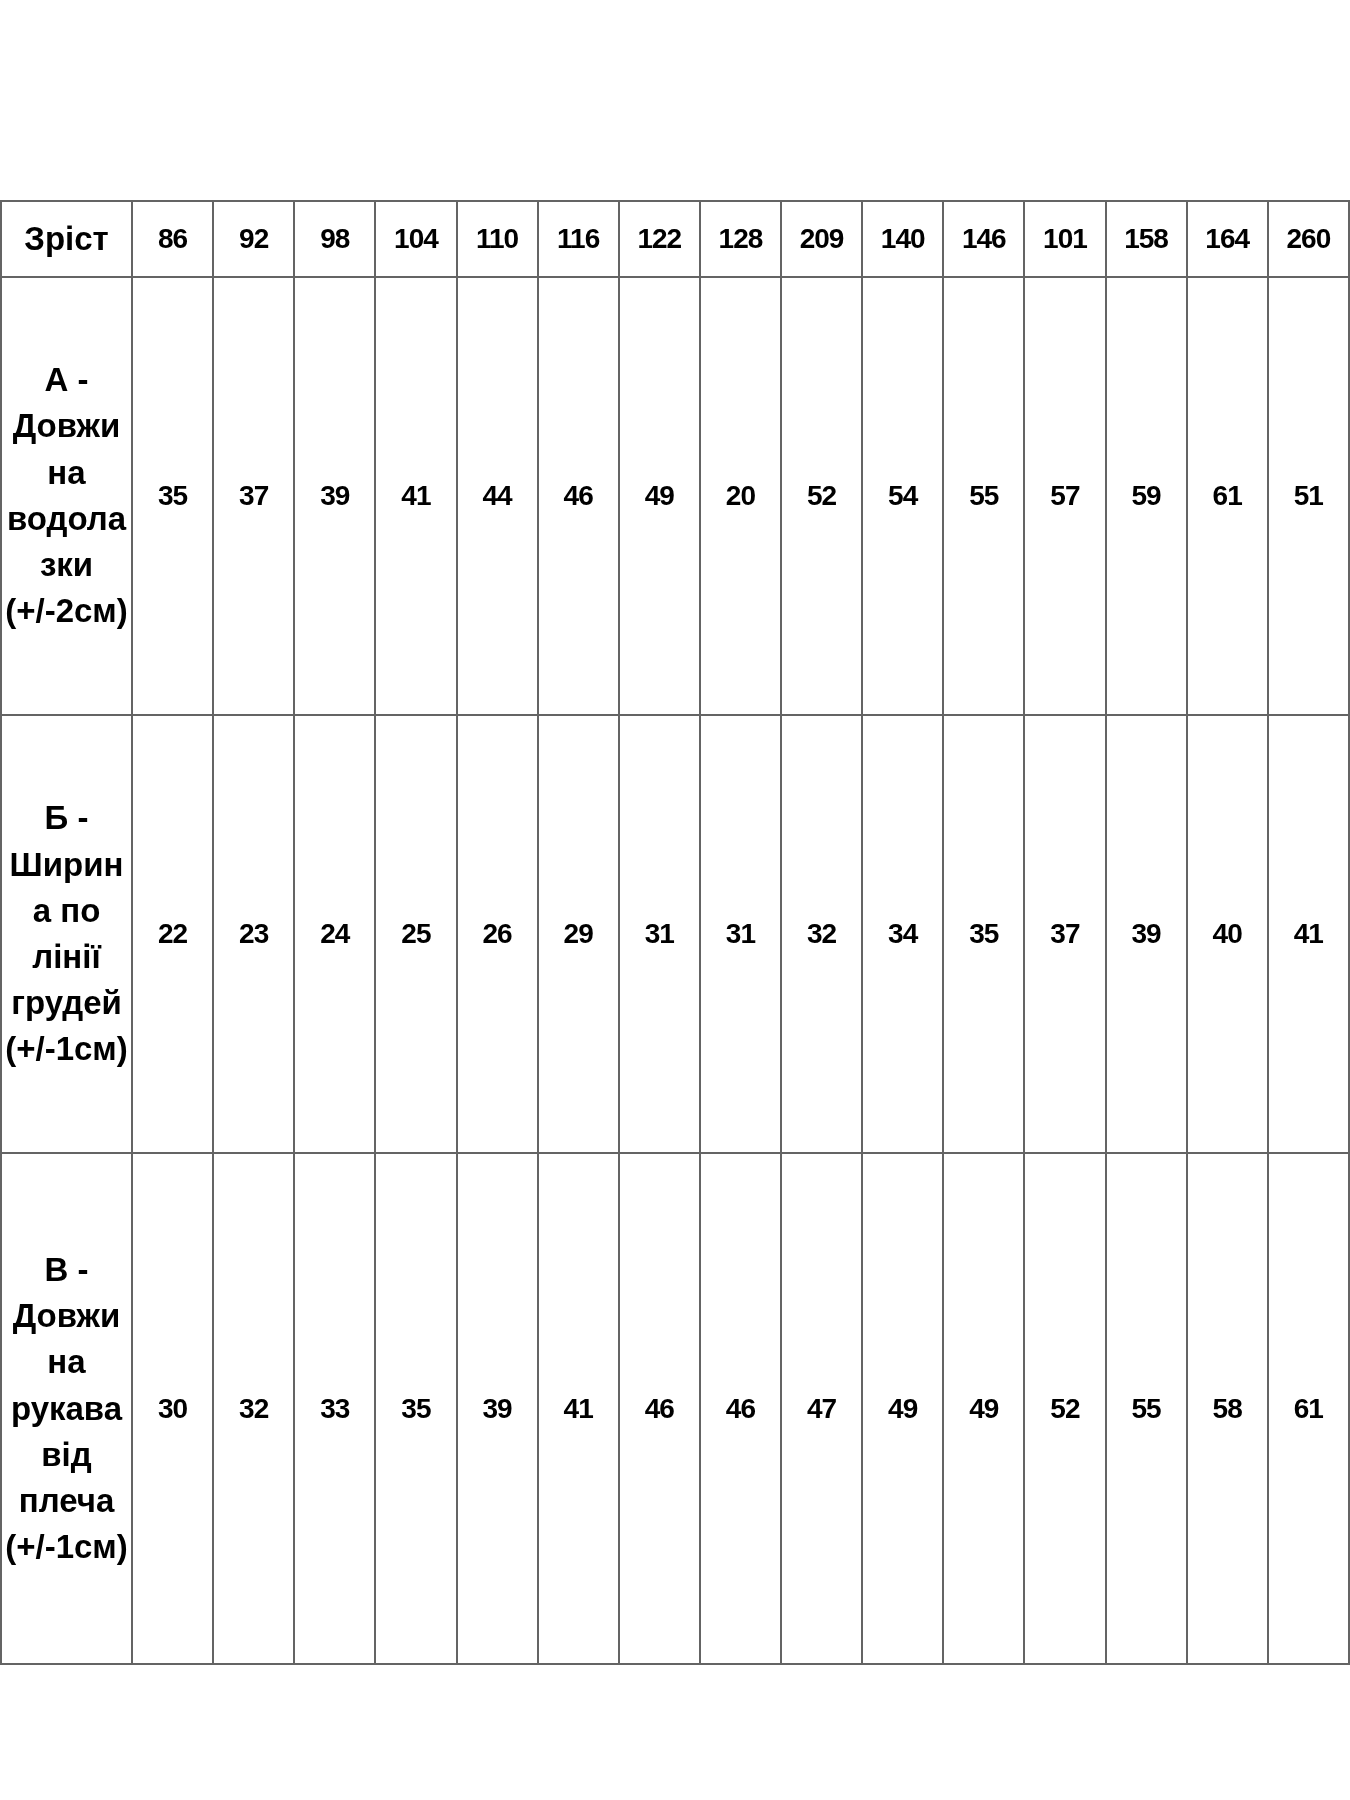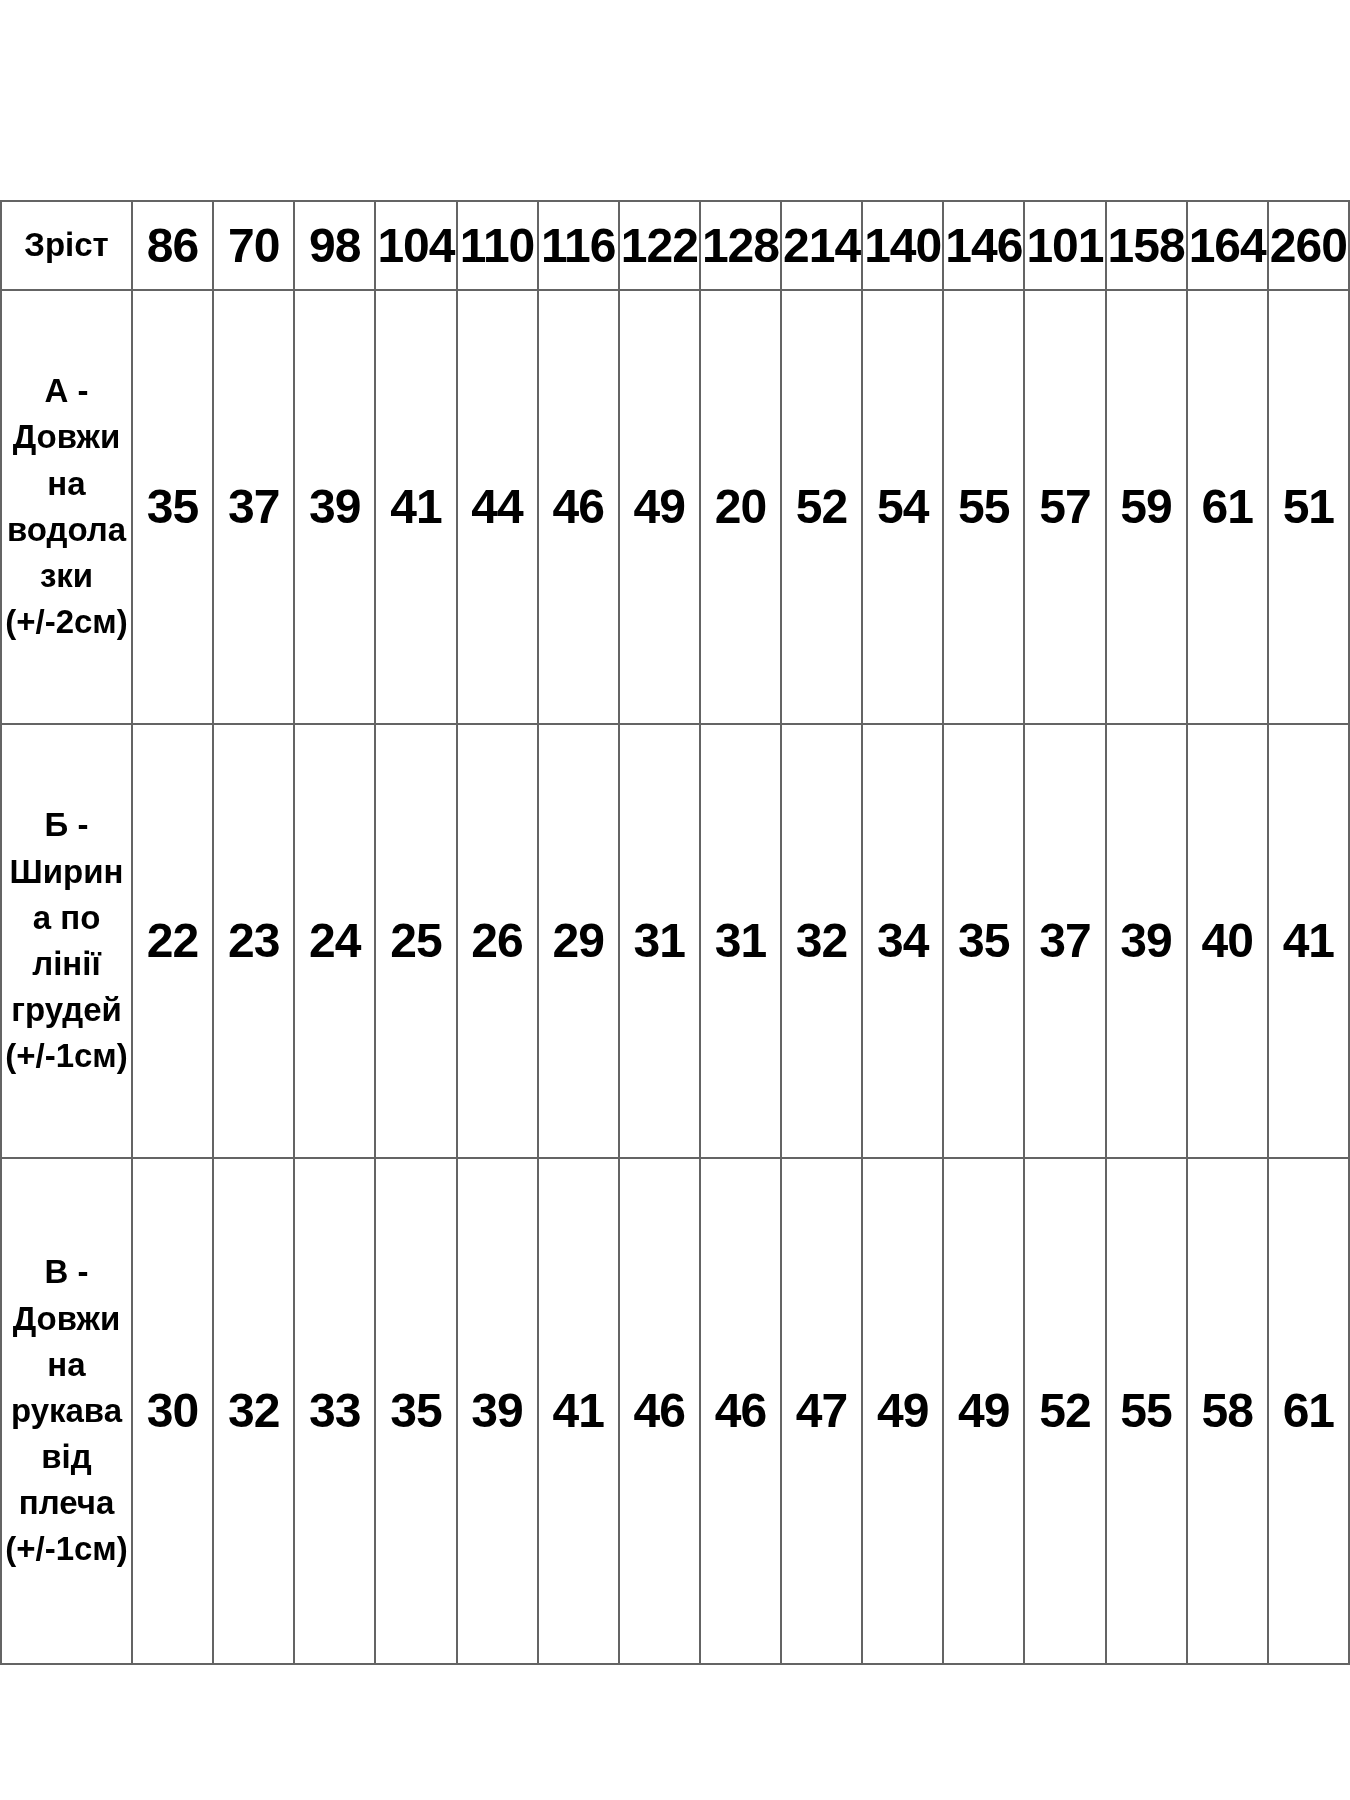--- a/index.html
+++ b/index.html
@@ -37,45 +37,45 @@
     padding: 0;
     overflow: hidden;
   }
   td.label-cell {
     font-size: 33px;
     line-height: 1.4;
     white-space: pre-line;
     padding: 0 1px;
   }
   td.value-cell {
-    font-size: 48px;
+    font-size: 28px;
     letter-spacing: -1px;
   }
 </style>
 </head>
 <body>
 
 <div class="table-wrap">
   <table class="size-chart">
     <colgroup>
       <col class="label-col">
       <col span="15">
     </colgroup>
     <tbody>
       <tr>
         <td class="label-cell">Зріст</td>
         <td class="value-cell">86</td>
-        <td class="value-cell">70</td>
+        <td class="value-cell">92</td>
         <td class="value-cell">98</td>
         <td class="value-cell">104</td>
         <td class="value-cell">110</td>
         <td class="value-cell">116</td>
         <td class="value-cell">122</td>
         <td class="value-cell">128</td>
-        <td class="value-cell">214</td>
+        <td class="value-cell">209</td>
         <td class="value-cell">140</td>
         <td class="value-cell">146</td>
         <td class="value-cell">101</td>
         <td class="value-cell">158</td>
         <td class="value-cell">164</td>
         <td class="value-cell">260</td>
       </tr>
       <tr>
         <td class="label-cell">А -
 Довжи

